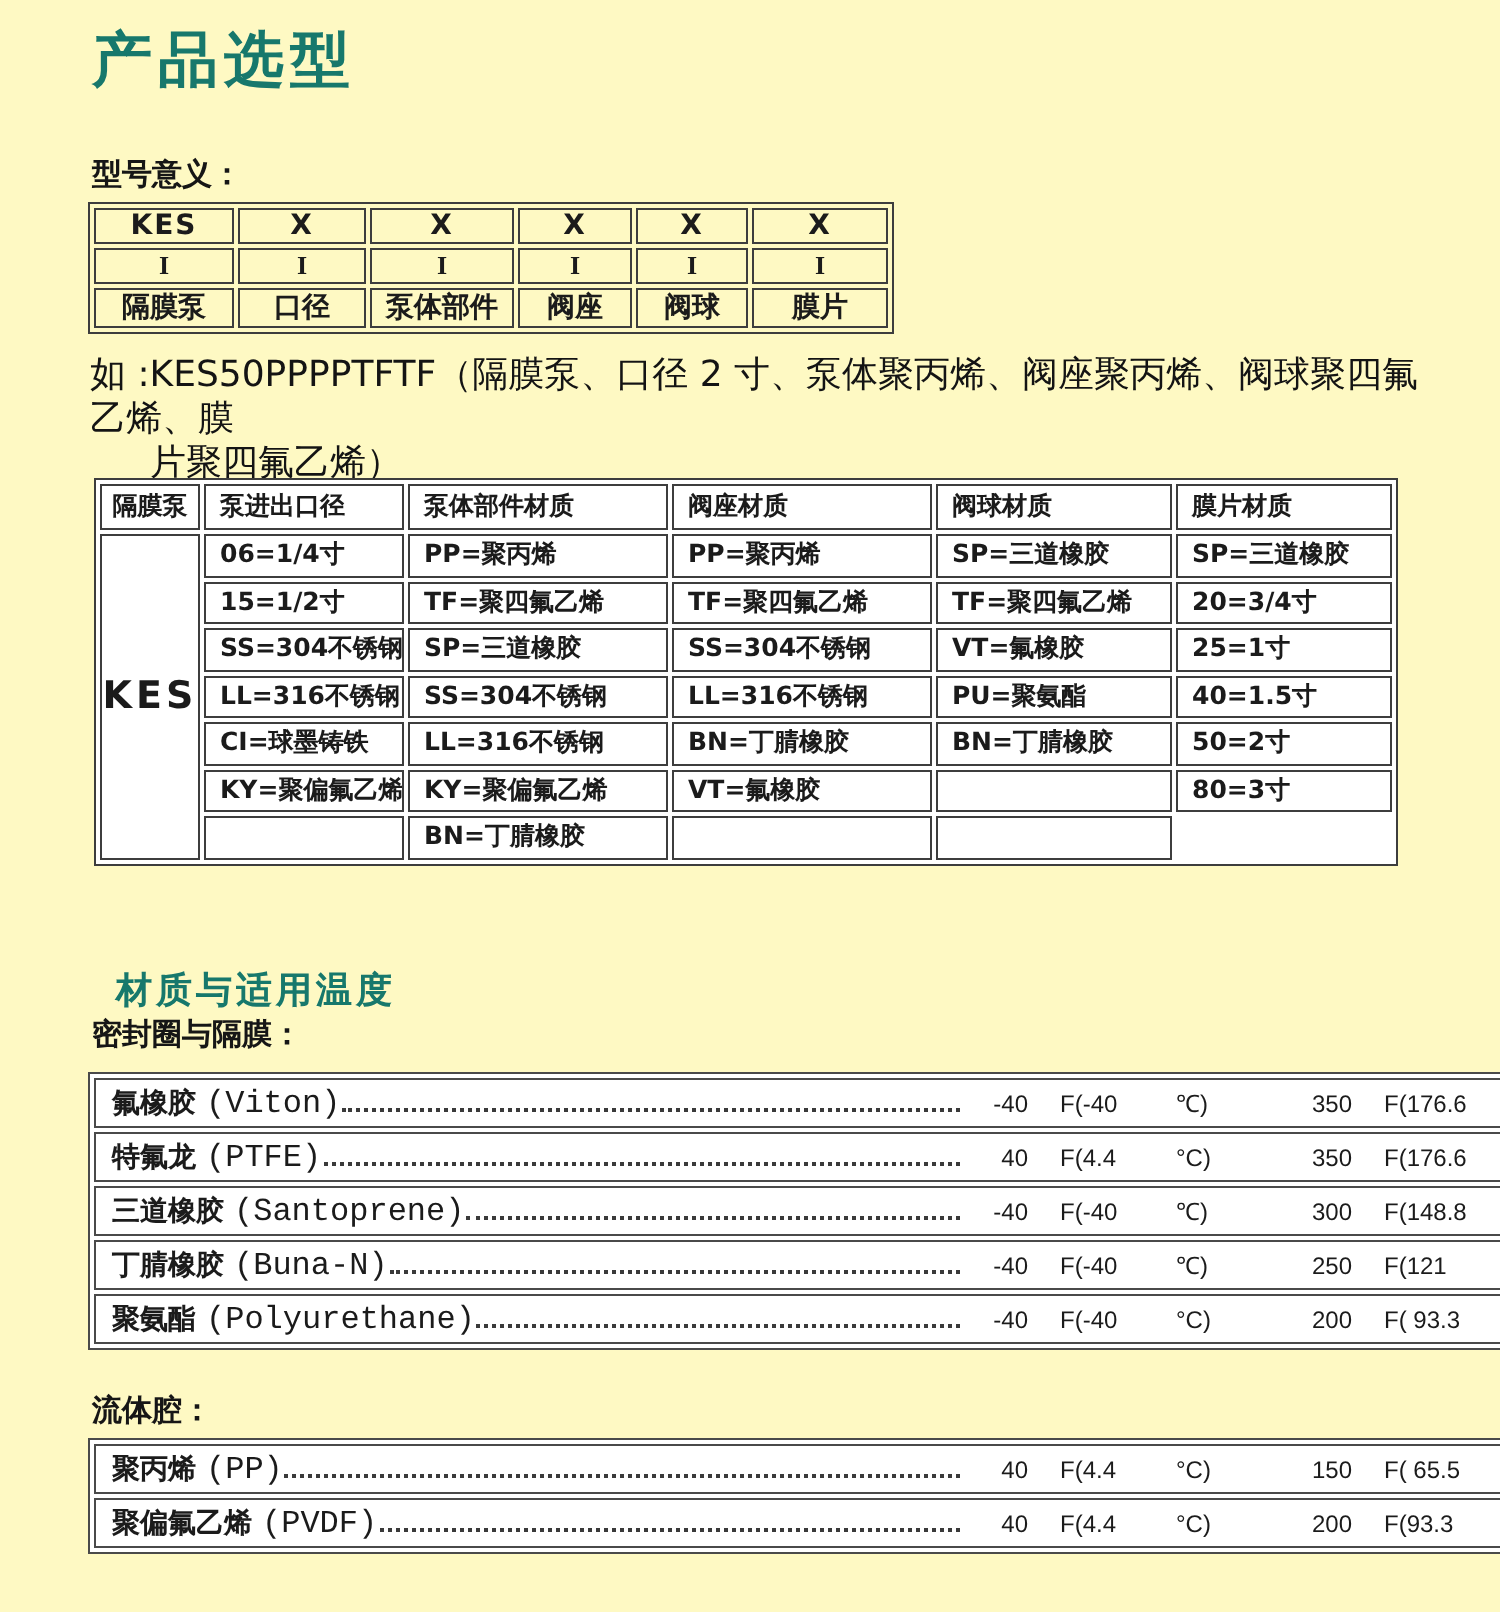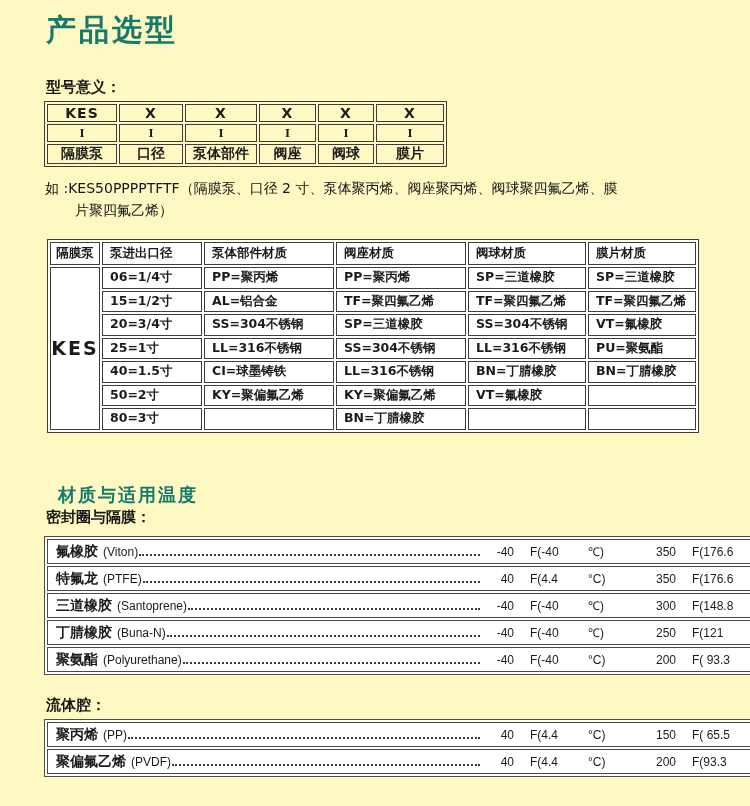--- a/index.html
+++ b/index.html
@@ -47,21 +47,21 @@
     height: 18px; padding: 0 2px;
     font-size: 14px;
   }
   .t1 .row-code td { font-weight: 600; letter-spacing: 1px; }
   .t1 .row-pipe td { font-family: "Liberation Serif", serif; font-size: 13px; font-weight: 600; }
   .t1 .row-name td { font-weight: 700; font-size: 14px; }
 
   
   .example {
     position: absolute; left: 45px; top: 177px; width: 672px;
-    font-size: 14px; line-height: 22px; color: #141414; font-weight: 500;
+    font-size: 18px; line-height: 22px; color: #141414; font-weight: 500;
   }
   .example .line2 { padding-left: 30px; }
 
   
   .selgrid {
     position: absolute; left: 47px; top: 239px;
     display: grid;
     grid-template-columns: 50px 100px 130px 130px 118px 108px;
     grid-template-rows: 23px repeat(7, 21.5px);
     gap: 2px;
@@ -96,22 +96,22 @@
   .temp-row {
     border: 1px solid #4a4a4a;
     height: 25px;
     display: flex; align-items: center;
     padding: 0 6px 0 8px;
     margin-bottom: 2px;
     background: #ffffff;
   }
   .temp-row:last-child { margin-bottom: 0; }
   .temp-row .cn { font-weight: 700; font-size: 14px; white-space: nowrap; }
-  .temp-row .en { font-size: 12px; margin-left: 5px; white-space: nowrap;
-                  font-family: Liberation Sans, sans-serif; font-weight: 500; }
+  .temp-row .en { font-size: 16px; margin-left: 5px; white-space: nowrap;
+                  font-family: Liberation Mono, monospace; font-weight: 500; }
   .leader {
     flex: 1; min-width: 10px;
     border-bottom: 2px dotted #3a3a3a;
     align-self: flex-end;
     margin: 0 0 7px 1px;
   }
   .v {
     font-family: "Liberation Sans", sans-serif;
     font-size: 12px; font-weight: 500;
     white-space: pre;
@@ -183,21 +183,20 @@
     <div class="cell hcell">膜片材质</div>
     <div class="cell kes-cell">KES</div>
 
       <div class="cell">06=1/4寸</div>
       <div class="cell">PP=聚丙烯</div>
       <div class="cell">PP=聚丙烯</div>
       <div class="cell">SP=三道橡胶</div>
       <div class="cell">SP=三道橡胶</div>
 
       <div class="cell">15=1/2寸</div>
-      <div class="cell">AL=铝合金</div>
       <div class="cell">TF=聚四氟乙烯</div>
       <div class="cell">TF=聚四氟乙烯</div>
       <div class="cell">TF=聚四氟乙烯</div>
 
       <div class="cell">20=3/4寸</div>
       <div class="cell">SS=304不锈钢</div>
       <div class="cell">SP=三道橡胶</div>
       <div class="cell">SS=304不锈钢</div>
       <div class="cell">VT=氟橡胶</div>
 

